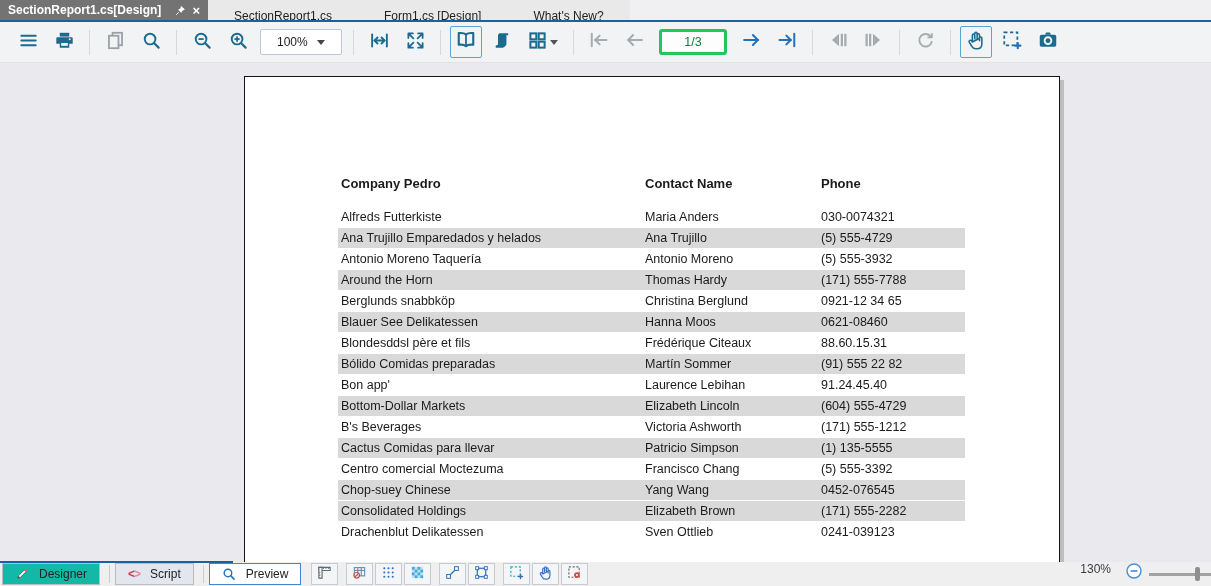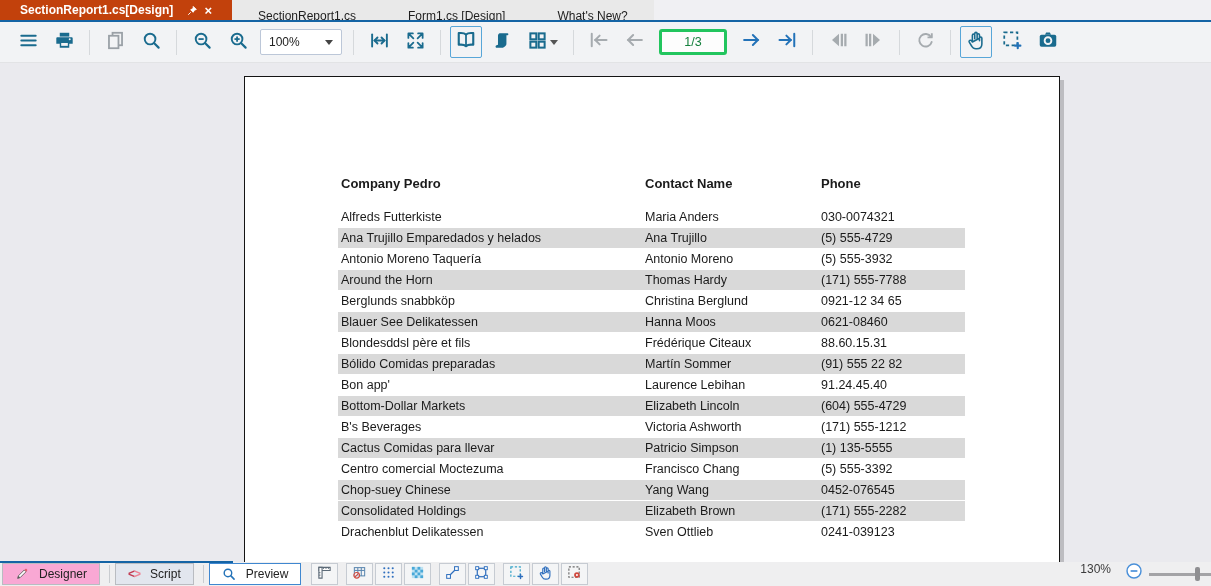--- a/index.html
+++ b/index.html
@@ -3,53 +3,53 @@
 <meta charset="utf-8">
 <style>
   * { margin:0; padding:0; box-sizing:border-box; }
   html,body { width:1211px; height:586px; overflow:hidden; font-family:"Liberation Sans", sans-serif; }
   .app { width:1211px; height:586px; display:flex; flex-direction:column; background:#f0f1f3; }
 
   
   .tabstrip { height:20px; background:#f0f0f3; display:flex; align-items:stretch; }
   .tabs-left { display:flex; background:#e9e9e9; }
   .doctab { display:flex; align-items:center; padding:16px 26px; font-size:12px; color:#1e1e1e; cursor:default; white-space:nowrap; }
-  .doctab.active { background:#c2410c; color:#fff; font-weight:bold; padding:0 20px; }
+  .doctab.active { background:#737373; color:#fff; font-weight:bold; padding:0 8px; }
   .doctab.active .tlabel { margin-right:8px; }
   .tab-icon { display:flex; align-items:center; margin-left:6px; }
   .accent-line { height:2px; background:#1464a5; }
 
   
   .toolbar { height:41px; background:#f2f3f5; display:flex; align-items:center; padding-left:10px; border-bottom:1px solid #e2e3e5; }
   .tbtn { width:32px; height:32px; display:flex; align-items:center; justify-content:center; color:#1a6b8e; border:1px solid transparent; border-radius:2px; margin:0 2px; cursor:pointer; flex:none; }
   .tbtn.selected { border-color:#58a6d8; }
   .tbtn.disabled { color:#a6abaf; cursor:default; }
   .tbtn.nav { color:#2372b8; }
   .tsep { width:1px; height:25px; background:#d6d9dc; margin:0 7px; flex:none; }
-  .combo { width:82px; height:26px; background:#fff; border:1px solid #bcc7d8; border-radius:2px; display:flex; align-items:center; padding:0 8px; margin:0 4px; font-size:12px; color:#222; flex:none; cursor:pointer; }
+  .combo { width:82px; height:26px; background:#fff; border:1px solid #bcc7d8; border-radius:2px; display:flex; align-items:center; padding:0 16px; margin:0 4px; font-size:12px; color:#222; flex:none; cursor:pointer; }
   .combo .caret { margin-left:auto; width:0; height:0; border-left:4px solid transparent; border-right:4px solid transparent; border-top:5px solid #444; }
   .pagebox { width:68px; height:26px; background:#fdfdfd; border:3px solid #22c55e; border-radius:3px; text-align:center; font-size:12.5px; color:#15803d; margin:0 6px; flex:none; }
   .mp-caret { width:0; height:0; border-left:4px solid transparent; border-right:4px solid transparent; border-top:5px solid #555; margin-left:3px; }
   .tbtn.wide { width:42px; }
 
   
   .preview { position:relative; flex:1; background:#eaeaee; overflow:hidden; }
   .page { position:absolute; left:244px; top:13px; width:816px; height:620px; background:#fff; border:1px solid #141414; box-shadow:4px 4px 0 #bdbdc1; }
   .rheader { position:absolute; top:96px; left:0; right:0; height:22px; }
   .rheader .cell { font-weight:bold; font-size:13px; }
   .rows { position:absolute; top:130px; left:0; right:0; }
   .rrow { position:relative; height:21px;padding-left:12px; }
   .rrow.alt::before { content:""; position:absolute; left:93px; width:627px; top:0; bottom:1px; background:#d9d9d9; }
   .cell { position:absolute; top:0; line-height:21px; font-size:12.5px; color:#1b1b1b; white-space:nowrap; z-index:1; }
   .c1 { left:96px; } .c2 { left:400px; } .c3 { left:576px; }
 
   
   .statusbar { height:24px; background:#efeff0; display:flex; align-items:center; position:relative; padding-left:2px; }
   .statusbar::before { content:""; position:absolute; top:-1px; left:0; width:233px; height:2px; background:#1464a5; }
-  .stab { height:22px; display:flex; align-items:center; padding:0 12px; font-size:12px; color:#222; border:1px solid #b9bcc1; background:#f9a8d4; margin-right:4px; cursor:pointer; flex:none; }
+  .stab { height:22px; display:flex; align-items:center; padding:0 12px; font-size:12px; color:#222; border:1px solid #b9bcc1; background:#14b8a6; margin-right:4px; cursor:pointer; flex:none; }
   .stab .sicon { margin-right:10px; display:flex; align-items:center; }
   .stab.script { background:#e2e6ee; }
   .stab.active { background:#fff; border-color:#3f87d0; }
   .ssep { width:1px; height:18px; background:#c9ccd0; margin:0 5px; flex:none; }
   .sbtn { width:27px; height:22px; display:flex; align-items:center; justify-content:center; border:1px solid #c6cbd2; background:#f4f5f6; margin-right:2px; cursor:pointer; flex:none; }
   .sgap { width:6px; flex:none; }
   .script-glyph { font-size:12px; font-weight:bold; letter-spacing:-1px; }
   .script-glyph .lt { color:#c23b52; } .script-glyph .gt { color:#ee8496; }
   .zoomctl { margin-left:auto; display:flex; align-items:flex-start; height:24px; }
   .zlabel { font-size:12px; color:#3c3c3c; margin-right:14px; }

